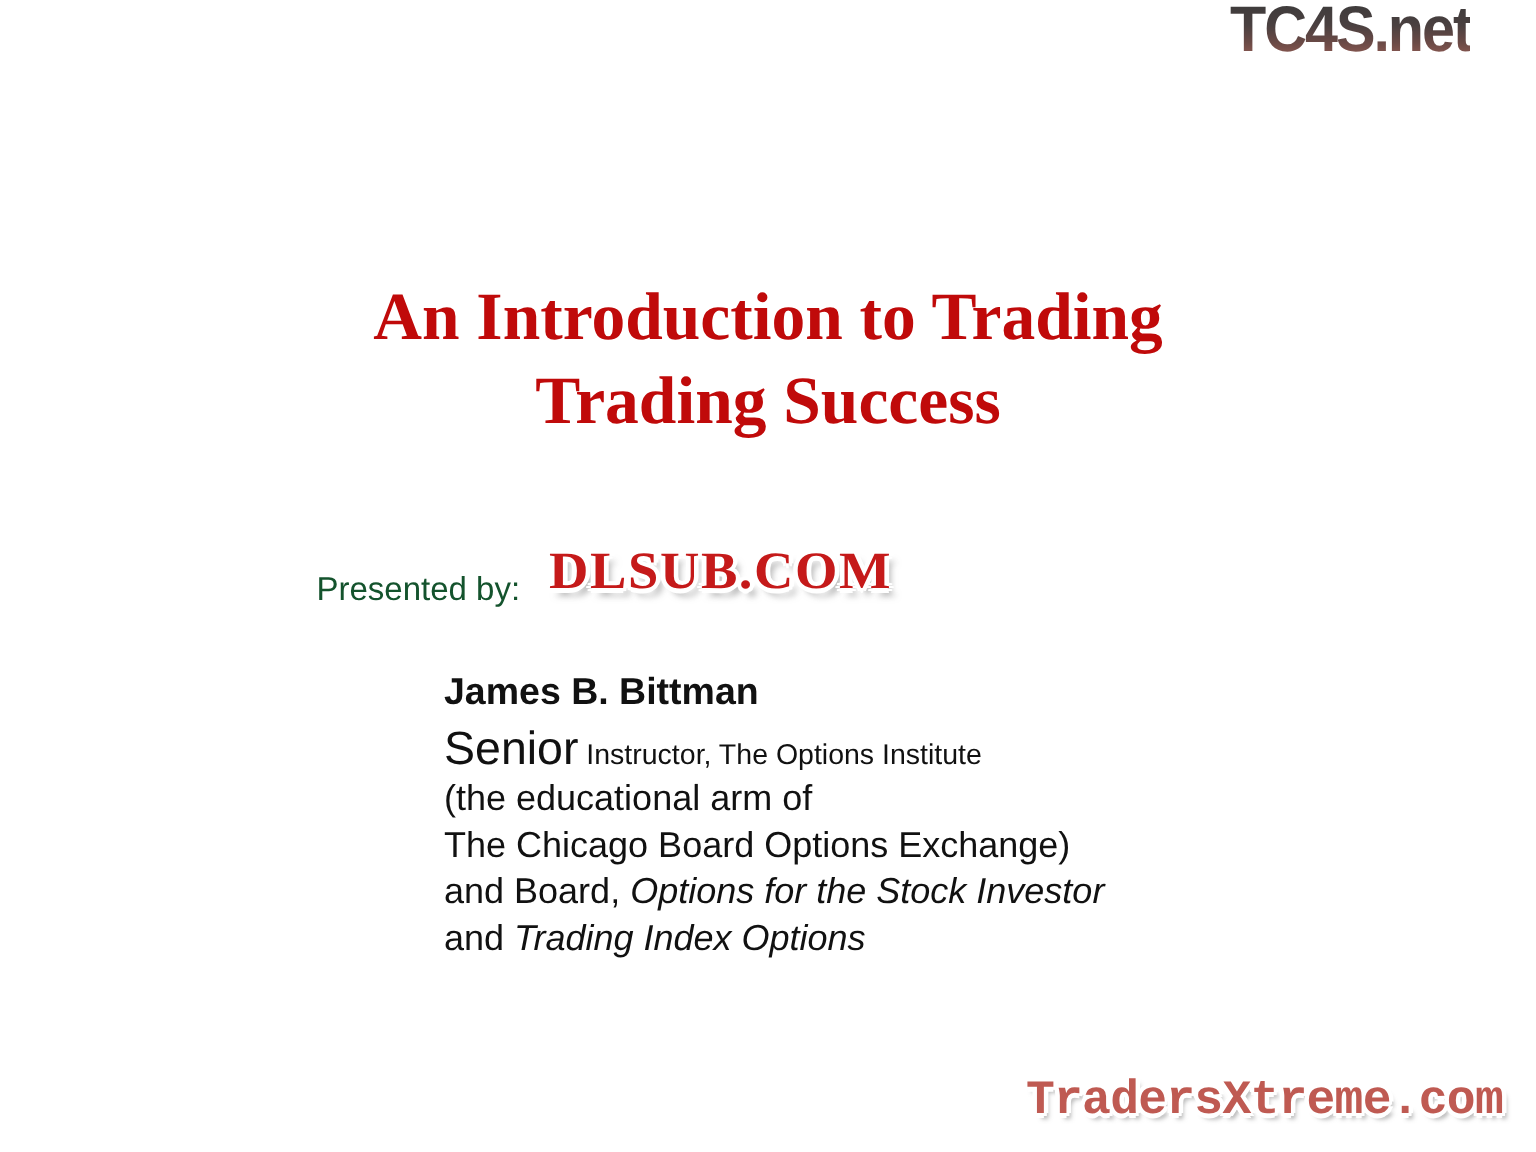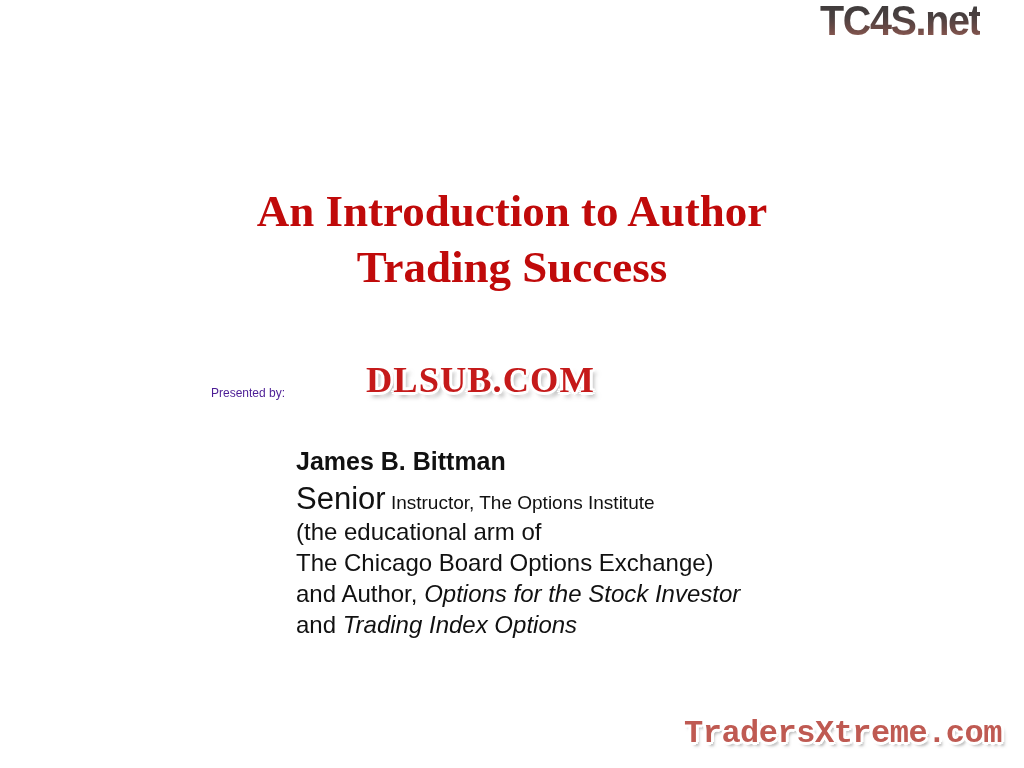--- a/index.html
+++ b/index.html
@@ -61,22 +61,22 @@
     line-height: 56px;
     letter-spacing: 0px;
   }
   .title-line { display: block; white-space: nowrap; }
 
   
   .presented-by {
     position: absolute;
     left: 211px;
     top: 382px;
-    font-size: 12px;
-    color: #4c1d95;
+    font-size: 22px;
+    color: #14532d;
     line-height: 22px;
     white-space: nowrap;
   }
 
   
   .dlsub-watermark {
     position: absolute;
     left: 366px;
     top: 361px;
     font-family: "Liberation Serif", serif;
@@ -154,42 +154,42 @@
   }
 </style>
 </head>
 <body>
 
 <div class="slide">
 
   <div class="tc4s-logo">TC4S.net</div>
 
   <div class="title">
-    <span class="title-line">An Introduction to Author</span>
+    <span class="title-line">An Introduction to Trading</span>
     <span class="title-line">Trading Success</span>
   </div>
 
   <div class="presented-by">Presented by:</div>
 
   <div class="dlsub-watermark">DLSUB.COM</div>
 
   <div class="speaker">
 
     <div class="speaker-name">James B. Bittman</div>
 
     <div class="speaker-role">
       <span class="role-lead">Senior</span><span>&nbsp;</span><span>Instructor, The Options Institute</span>
     </div>
 
     <div class="speaker-line">(the educational arm of</div>
 
     <div class="speaker-line">The Chicago Board Options Exchange)</div>
 
     <div class="speaker-line">
-      <span>and Author,</span><span>&nbsp;</span><span class="book-title">Options for the Stock Investor</span>
+      <span>and Board,</span><span>&nbsp;</span><span class="book-title">Options for the Stock Investor</span>
     </div>
 
     <div class="speaker-line">
       <span>and</span><span>&nbsp;</span><span class="book-title">Trading Index Options</span>
     </div>
 
   </div>
 
   <div class="traders-watermark">TradersXtreme.com</div>
 

